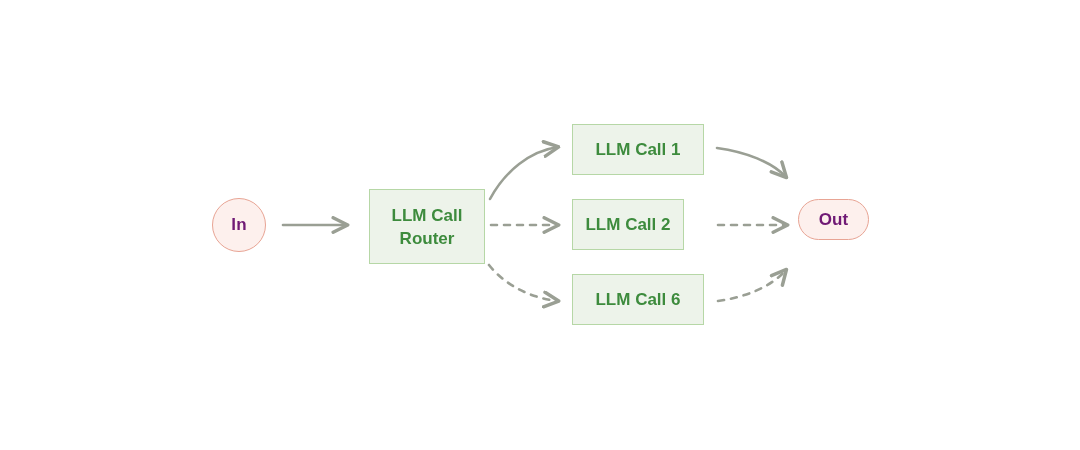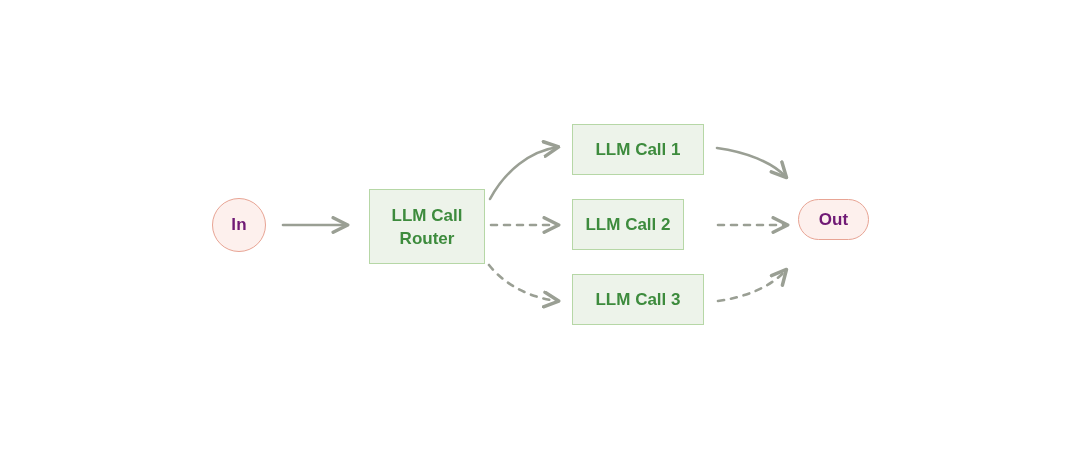--- a/index.html
+++ b/index.html
@@ -134,20 +134,20 @@
 
   <div class="node node-box node-call-1">
     <span class="node-label">LLM Call 1</span>
   </div>
 
   <div class="node node-box node-call-2">
     <span class="node-label">LLM Call 2</span>
   </div>
 
   <div class="node node-box node-call-3">
-    <span class="node-label">LLM Call 3</span>
+    <span class="node-label">LLM Call 6</span>
   </div>
 
   <div class="node node-terminal node-out">
     <span class="node-label">Out</span>
   </div>
 
 </div>
 
 </body></html>

